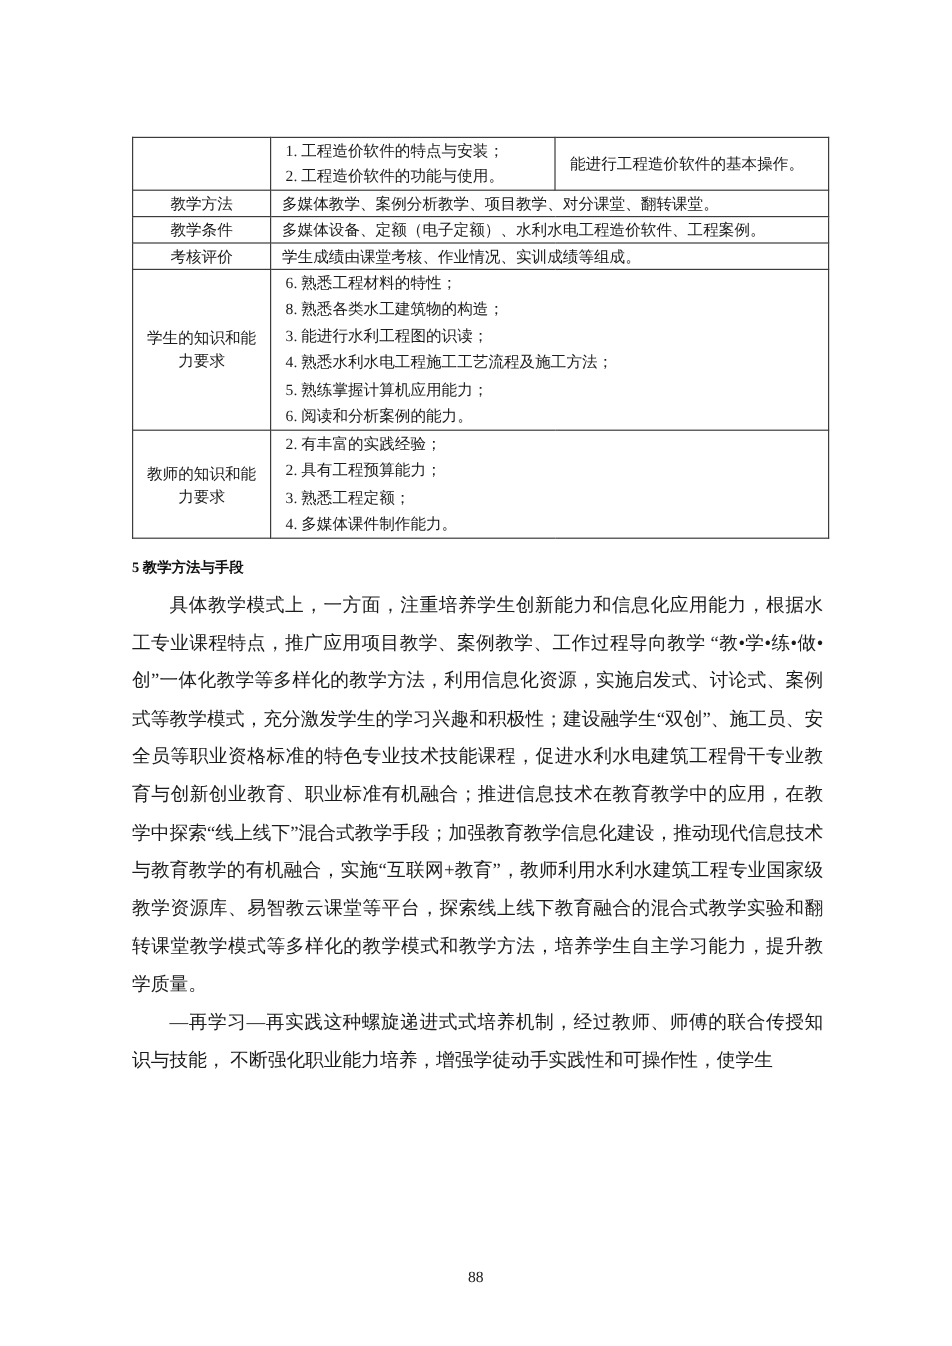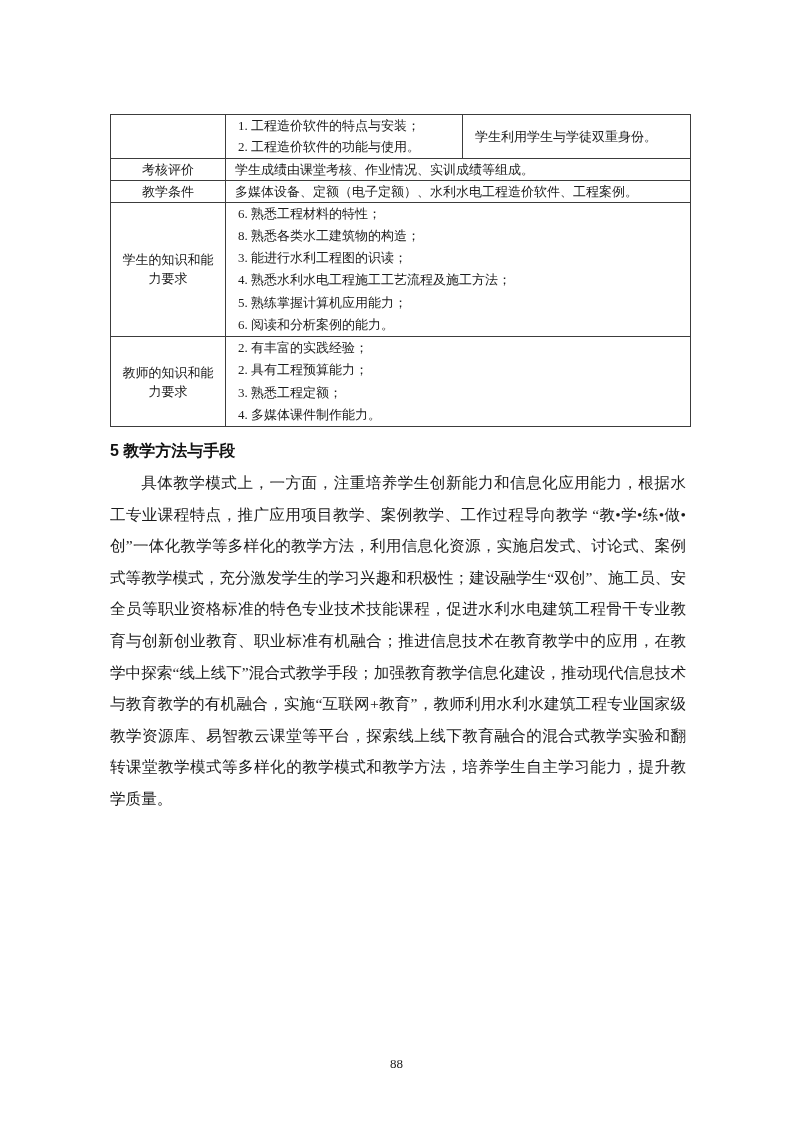--- a/index.html
+++ b/index.html
@@ -50,23 +50,23 @@
   tr.r-soft .cell-line { line-height: 21.4px; }
   td.top-cell {
     vertical-align: top;
     padding: 1px 6px 0 12px;
     line-height: 21.4px;
   }
 
   
   .heading {
     margin: 13px 0 0 0;
-    font-family: Liberation Sans, sans-serif;
+    font-family: Liberation Serif, serif;
     font-weight: bold;
-    font-size: 16px;
+    font-size: 12px;
     line-height: 22px;
     color: #111;
   }
   .body-text {
     margin-top: 5px;
     width: 576px;
     font-size: 15.6px;
     line-height: 31.6px;
     text-align: justify;
   }
@@ -93,29 +93,33 @@
         <col class="c2">
         <col class="c3">
       </colgroup>
     <tbody>
         <tr class="r-soft">
       <td class="label-cell"></td>
       <td class="list-cell">
             <div class="cell-line">1. 工程造价软件的特点与安装；</div>
             <div class="cell-line">2. 工程造价软件的功能与使用。</div>
           </td>
-      <td class="top-cell">学生利用学生与学徒双重身份。</td>
+      <td class="top-cell">能进行工程造价软件的基本操作。</td>
+    </tr>
+    <tr class="r-slim">
+      <td class="label-cell">教学方法</td>
+      <td class="content-cell" colspan="2">多媒体教学、案例分析教学、项目教学、对分课堂、翻转课堂。</td>
+    </tr>
+    <tr class="r-slim">
+      <td class="label-cell">教学条件</td>
+      <td class="content-cell" colspan="2">多媒体设备、定额（电子定额）、水利水电工程造价软件、工程案例。</td>
     </tr>
     <tr class="r-slim">
       <td class="label-cell">考核评价</td>
       <td class="content-cell" colspan="2">学生成绩由课堂考核、作业情况、实训成绩等组成。</td>
-    </tr>
-    <tr class="r-slim">
-      <td class="label-cell">教学条件</td>
-      <td class="content-cell" colspan="2">多媒体设备、定额（电子定额）、水利水电工程造价软件、工程案例。</td>
     </tr>
     <tr class="r-student">
       <td class="label-cell">学生的知识和能力要求</td>
       <td class="list-cell" colspan="2">
             <div class="cell-line">6. 熟悉工程材料的特性；</div>
             <div class="cell-line">8. 熟悉各类水工建筑物的构造；</div>
             <div class="cell-line">3. 能进行水利工程图的识读；</div>
             <div class="cell-line">4. 熟悉水利水电工程施工工艺流程及施工方法；</div>
             <div class="cell-line">5. 熟练掌握计算机应用能力；</div>
             <div class="cell-line">6. 阅读和分析案例的能力。</div>
@@ -130,17 +134,18 @@
             <div class="cell-line">4. 多媒体课件制作能力。</div>
           </td>
     </tr>
   </tbody>
     </table>
 
   <h2 class="heading">5 教学方法与手段</h2>
 
   <div class="body-text">
     <p class="para">具体教学模式上，一方面，注重培养学生创新能力和信息化应用能力，根据水工专业课程特点，推广应用项目教学、案例教学、工作过程导向教学 “教•学•练•做•创”一体化教学等多样化的教学方法，利用信息化资源，实施启发式、讨论式、案例式等教学模式，充分激发学生的学习兴趣和积极性；建设融学生“双创”、施工员、安全员等职业资格标准的特色专业技术技能课程，促进水利水电建筑工程骨干专业教育与创新创业教育、职业标准有机融合；推进信息技术在教育教学中的应用，在教学中探索“线上线下”混合式教学手段；加强教育教学信息化建设，推动现代信息技术与教育教学的有机融合，实施“互联网+教育”，教师利用水利水建筑工程专业国家级教学资源库、易智教云课堂等平台，探索线上线下教育融合的混合式教学实验和翻转课堂教学模式等多样化的教学模式和教学方法，培养学生自主学习能力，提升教学质量。</p>
+    <p class="para">—再学习—再实践这种螺旋递进式式培养机制，经过教师、师傅的联合传授知识与技能， 不断强化职业能力培养，增强学徒动手实践性和可操作性，使学生</p>
   </div>
 
   <div class="page-number">88</div>
 
 </div>
 
 </body></html>

